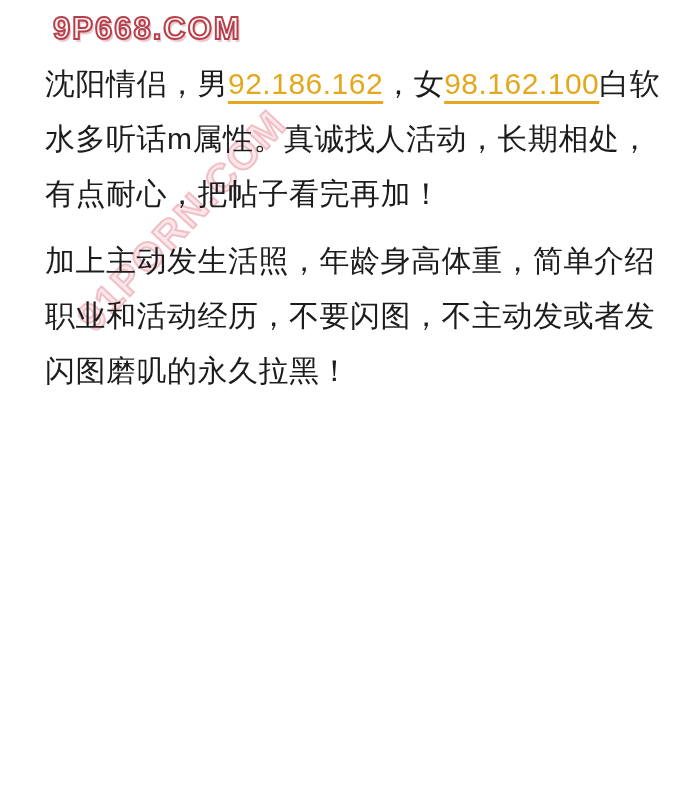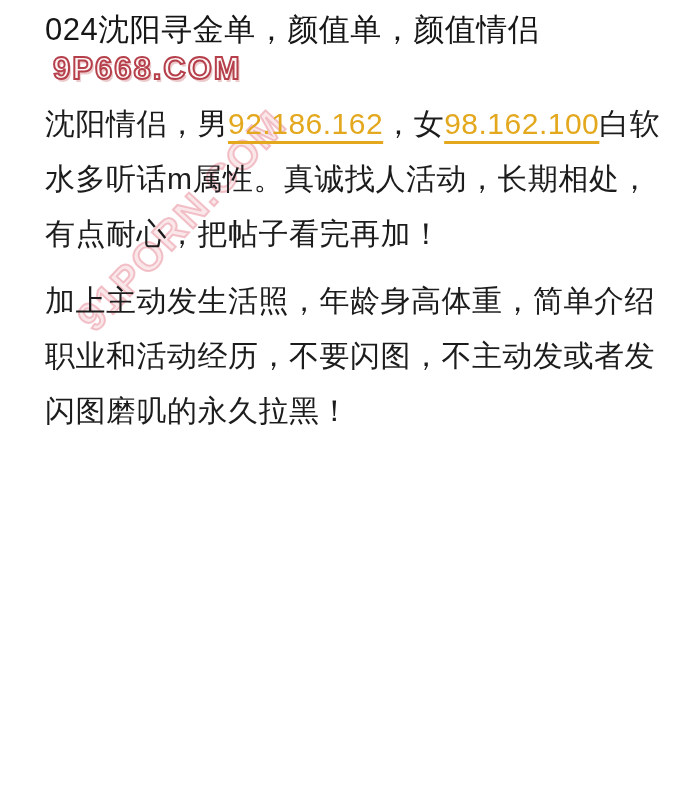--- a/index.html
+++ b/index.html
@@ -51,21 +51,20 @@
 </style>
 </head>
 <body>
 
 <div class="page">
 
   <div class="watermark">91PORN.COM</div>
 
   <div class="content">
 
-    <h1 class="title">024沈阳寻金单，颜值单，颜值情侣</h1>
 
     <div class="logo">9P668.COM</div>
 
     <div class="post">
 
       <p class="first">
         <span>沈阳情侣，男</span><a class="contact-link">92.186.162</a><span>，女</span><a class="contact-link">98.162.100</a><span>白软水多听话m属性。真诚找人活动，长期相处，有点耐心，把帖子看完再加！</span>
       </p>
 
       <p class="last">加上主动发生活照，年龄身高体重，简单介绍职业和活动经历，不要闪图，不主动发或者发闪图磨叽的永久拉黑！</p>

